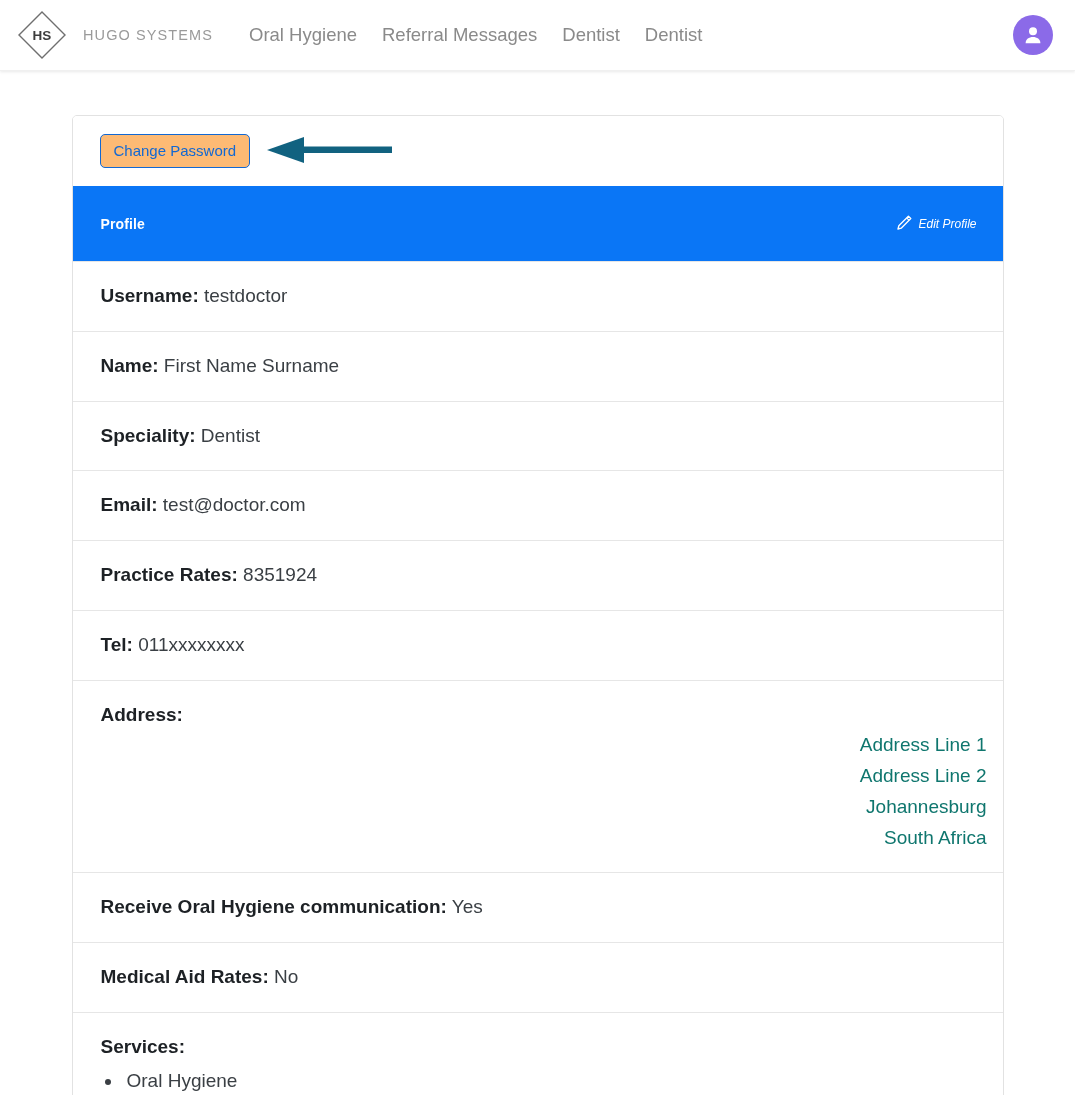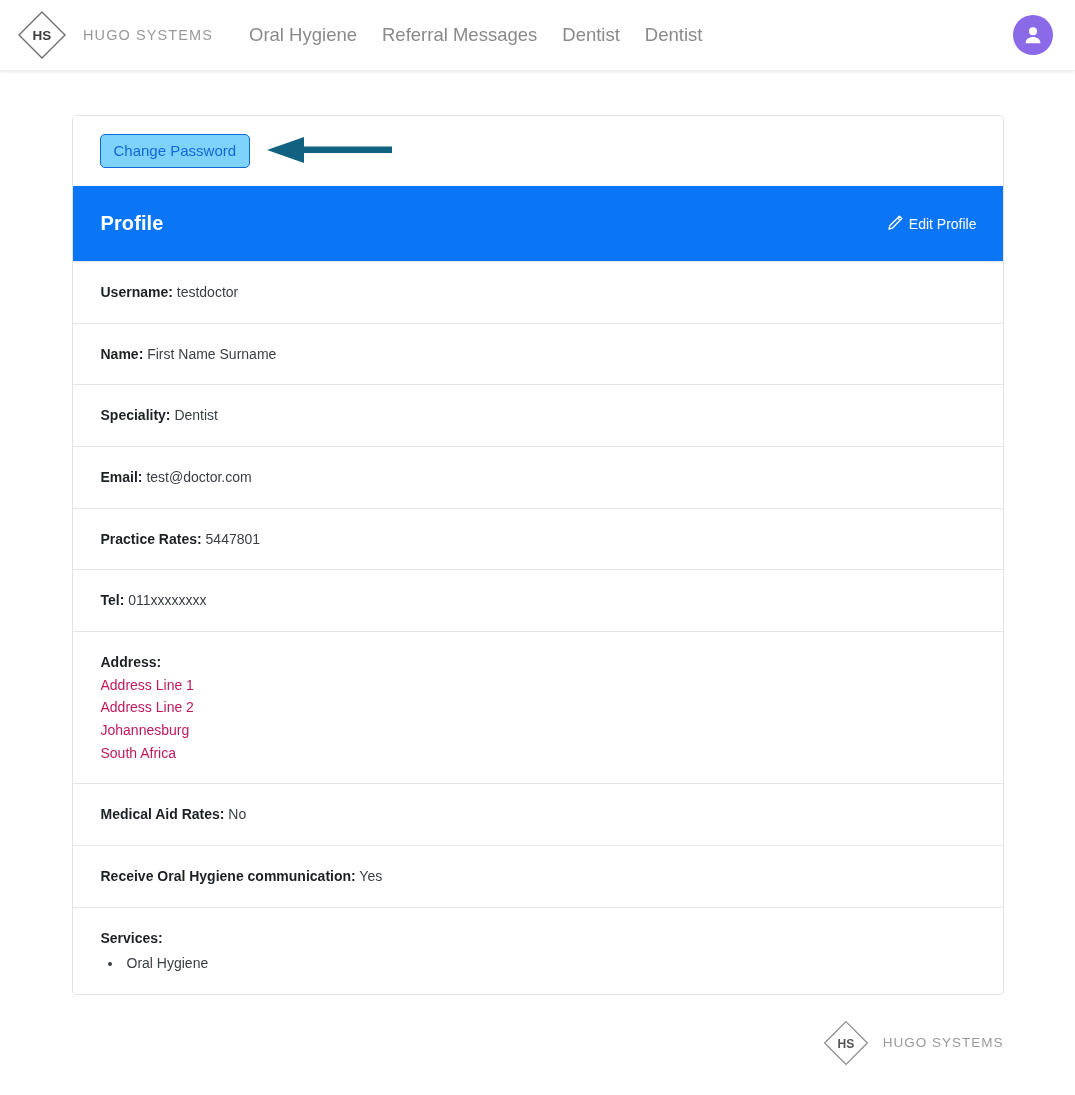--- a/index.html
+++ b/index.html
@@ -96,21 +96,21 @@
     padding: 18px 26px 18px 27px;
     display: flex;
     align-items: center;
     gap: 17px;
     background: #ffffff;
   }
   .btn-outline {
     font-family: "Liberation Sans", sans-serif;
     font-size: 15px;
     color: #1268d3;
-    background: #7dd3fc;
+    background: #fdba74;
     border: 1px solid #1268d3;
     border-radius: 5px;
     padding: 8px 13px 9px 13px;
     cursor: pointer;
     line-height: 1;
     white-space: nowrap;
   }
 
   .annot-arrow {
     flex: 0 0 auto;
@@ -122,52 +122,53 @@
   .card-header {
     background: #0a76f6;
     color: #ffffff;
     height: 75px;
     display: flex;
     align-items: center;
     justify-content: space-between;
     padding: 0 26px 0 28px;
   }
   .card-header-title {
-    font-size: 20px;
+    font-size: 14px;
     font-weight: 700;
     letter-spacing: 0.1px;
   }
   .edit-profile {
     display: flex;
     align-items: center;
     gap: 5px;
-    font-size: 14px;
+    font-size: 12px;
     color: #ffffff;
     text-decoration: none;
     cursor: pointer;
     white-space: nowrap;
+    font-style: italic;
   }
   .edit-profile svg { display: block; }
 
   
   .info-row {
     padding: 19px 16px 19px 28px;
     border-top: 1px solid #e6e6e6;
-    font-size: 14px;
+    font-size: 19px;
     color: #2b2f33;
     line-height: 1.62;
   }
   .info-row:first-of-type { border-top: none; }
   .info-label {
     font-weight: 700;
     color: #1d2125;
   }
   .info-value { font-weight: 400; color: #3a3f44; }
 
-  .addr-line { display: block; color: #be185d; }
+  .addr-line { display: block; color: #0f766e; text-align: right; }
 
   .svc-list {
     list-style: disc;
     margin: 3px 0 0 0;
     padding-left: 22px;
   }
   .svc-list li {
     color: #3a3f44;
     padding-left: 4px;
     line-height: 1.6;
@@ -273,44 +274,44 @@
         <span class="info-value">Dentist</span>
       </div>
 
       <div class="info-row">
         <span class="info-label">Email:</span>
         <span class="info-value">test@doctor.com</span>
       </div>
 
       <div class="info-row">
         <span class="info-label">Practice Rates:</span>
-        <span class="info-value">5447801</span>
+        <span class="info-value">8351924</span>
       </div>
 
       <div class="info-row">
         <span class="info-label">Tel:</span>
         <span class="info-value">011xxxxxxxx</span>
       </div>
 
       <div class="info-row">
         <span class="info-label">Address:</span>
         <span class="addr-line">Address Line 1</span>
         <span class="addr-line">Address Line 2</span>
         <span class="addr-line">Johannesburg</span>
         <span class="addr-line">South Africa</span>
       </div>
 
       <div class="info-row">
+        <span class="info-label">Receive Oral Hygiene communication:</span>
+        <span class="info-value">Yes</span>
+      </div>
+
+      <div class="info-row">
         <span class="info-label">Medical Aid Rates:</span>
         <span class="info-value">No</span>
-      </div>
-
-      <div class="info-row">
-        <span class="info-label">Receive Oral Hygiene communication:</span>
-        <span class="info-value">Yes</span>
       </div>
 
       <div class="info-row">
         <span class="info-label">Services:</span>
         <ul class="svc-list">
           <li>Oral Hygiene</li>
         </ul>
       </div>
 
     </section>

